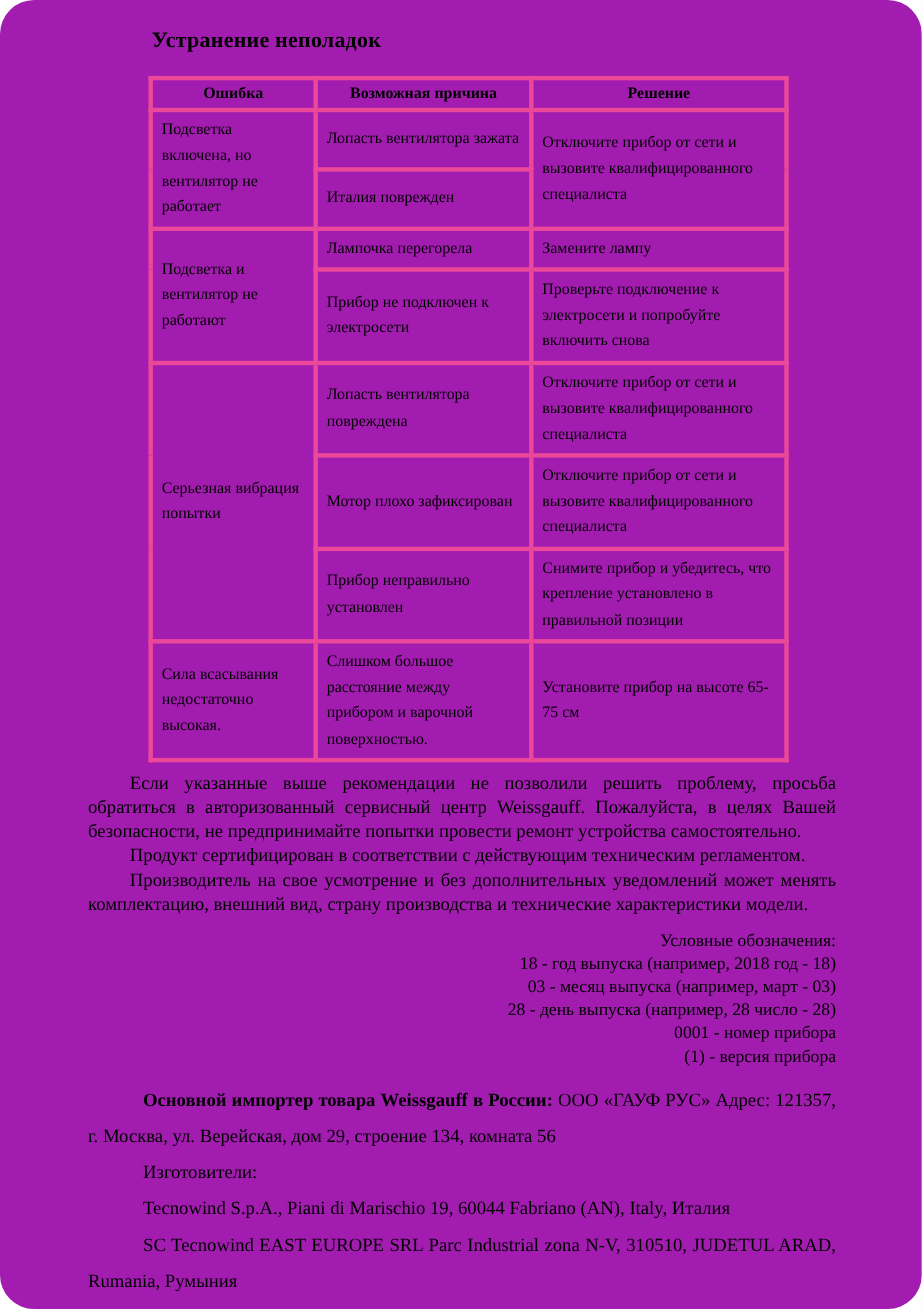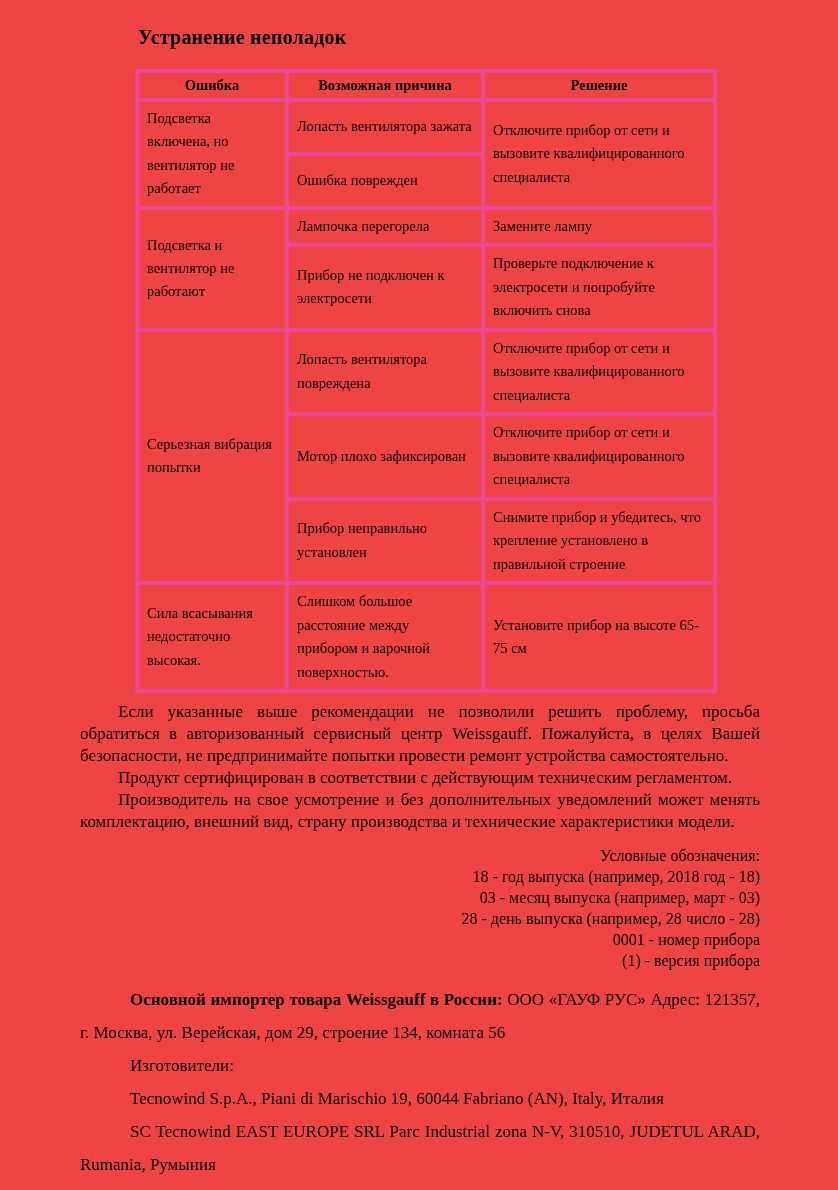--- a/index.html
+++ b/index.html
@@ -3,22 +3,23 @@
 <meta charset="utf-8">
 <style>
   * { box-sizing: border-box; }
   html, body { margin: 0; padding: 0; background: #ffffff; }
   .page {
     width: 838px;
     height: 1190px;
     padding: 26px 78px 0 80px;
     font-family: "Liberation Serif", "DejaVu Serif", serif;
     color: #000000;
-    background: #ef4444;
+    background: #a21caf;
     overflow: hidden;
+    border-radius: 31px;
   }
   .doc-title {
     font-size: 20px;
     font-weight: bold;
     margin: 0 0 20px 58px;
     letter-spacing: 0.2px;
   }
   table.tbl {
     border-collapse: collapse;
     table-layout: fixed;
@@ -83,21 +84,21 @@
       </tr>
     </thead>
     <tbody>
 
       <tr>
         <td rowspan="2">Подсветка включена, но вентилятор не работает</td>
         <td>Лопасть вентилятора зажата</td>
         <td rowspan="2">Отключите прибор от сети и вызовите квалифицированного специалиста</td>
       </tr>
       <tr>
-        <td>Ошибка поврежден</td>
+        <td>Италия поврежден</td>
       </tr>
 
       <tr>
         <td rowspan="2">Подсветка и вентилятор не работают</td>
         <td>Лампочка перегорела</td>
         <td>Замените лампу</td>
       </tr>
       <tr>
         <td>Прибор не подключен к электросети</td>
         <td>Проверьте подключение к электросети и попробуйте включить снова</td>
@@ -107,21 +108,21 @@
         <td rowspan="3">Серьезная вибрация попытки</td>
         <td>Лопасть вентилятора повреждена</td>
         <td>Отключите прибор от сети и вызовите квалифицированного специалиста</td>
       </tr>
       <tr>
         <td>Мотор плохо зафиксирован</td>
         <td>Отключите прибор от сети и вызовите квалифицированного специалиста</td>
       </tr>
       <tr>
         <td>Прибор неправильно установлен</td>
-        <td>Снимите прибор и убедитесь, что крепление установлено в правильной строение</td>
+        <td>Снимите прибор и убедитесь, что крепление установлено в правильной позиции</td>
       </tr>
 
       <tr>
         <td>Сила всасывания недостаточно высокая.</td>
         <td>Слишком большое расстояние между прибором и варочной поверхностью.</td>
         <td>Установите прибор на высоте 65-75 см</td>
       </tr>
     </tbody>
   </table>
 

